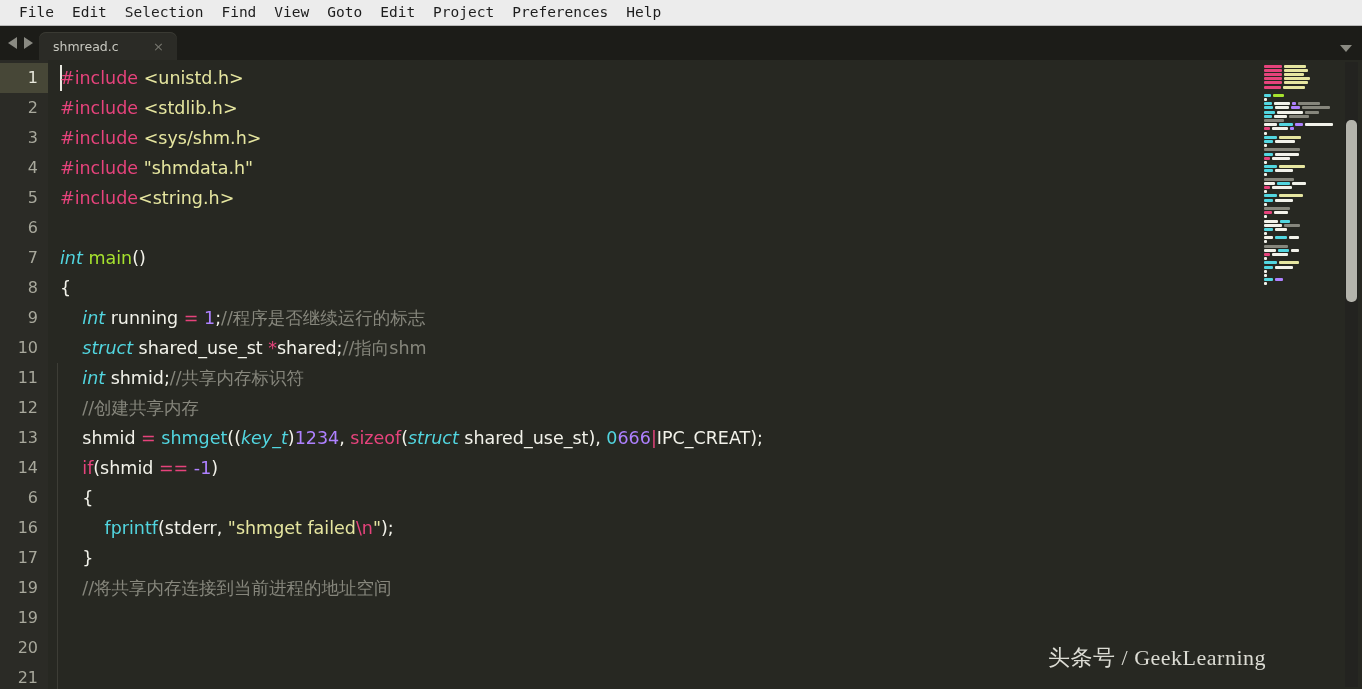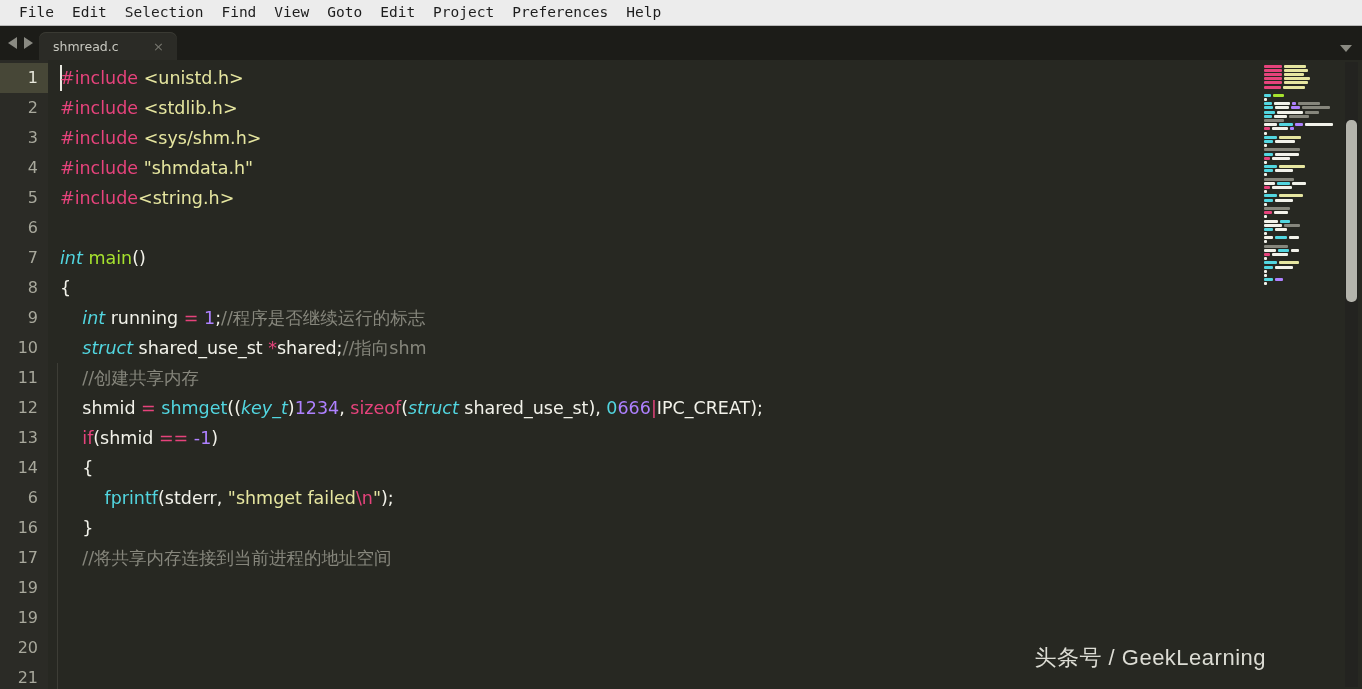--- a/index.html
+++ b/index.html
@@ -216,21 +216,21 @@
     background: #b4b4ac;
     border-radius: 5px;
     cursor: pointer;
   }
 
   
   #watermark {
     position: absolute;
     right: 96px;
     bottom: 16px;
-    font-family: Liberation Sans, sans-serif;
+    font-family: Liberation Serif, serif;
     font-size: 22px;
     color: #dcdcd4;
     white-space: nowrap;
     letter-spacing: 0.5px;
     text-align: center;
   }
 </style>
 </head>
 <body>
 
@@ -291,20 +291,21 @@
     <div class="code-line"><span class="t-pre">#include</span><span class="t-plain"> </span><span class="t-str">&lt;unistd.h&gt;</span></div>
         <div class="code-line"><span class="t-pre">#include</span><span class="t-plain"> </span><span class="t-str">&lt;stdlib.h&gt;</span></div>
         <div class="code-line"><span class="t-pre">#include</span><span class="t-plain"> </span><span class="t-str">&lt;sys/shm.h&gt;</span></div>
         <div class="code-line"><span class="t-pre">#include</span><span class="t-plain"> </span><span class="t-str">"shmdata.h"</span></div>
         <div class="code-line"><span class="t-pre">#include</span><span class="t-str">&lt;string.h&gt;</span></div>
         <div class="code-line">&nbsp;</div>
         <div class="code-line"><span class="t-kw">int</span><span class="t-plain"> </span><span class="t-fn">main</span><span class="t-plain">()</span></div>
         <div class="code-line"><span class="t-plain">{</span></div>
         <div class="code-line"><span class="t-plain">    </span><span class="t-kw">int</span><span class="t-plain"> running </span><span class="t-op">=</span><span class="t-plain"> </span><span class="t-num">1</span><span class="t-plain">;</span><span class="t-com">//程序是否继续运行的标志</span></div>
         <div class="code-line"><span class="t-plain">    </span><span class="t-kw">struct</span><span class="t-plain"> shared_use_st </span><span class="t-op">*</span><span class="t-plain">shared;</span><span class="t-com">//指向shm</span></div>
+        <div class="code-line"><span class="t-plain">    </span><span class="t-kw">int</span><span class="t-plain"> shmid;</span><span class="t-com">//共享内存标识符</span></div>
         <div class="code-line"><span class="t-plain">    </span><span class="t-com">//创建共享内存</span></div>
         <div class="code-line"><span class="t-plain">    </span><span class="t-plain">shmid </span><span class="t-op">=</span><span class="t-plain"> </span><span class="t-call">shmget</span><span class="t-plain">((</span><span class="t-kw">key_t</span><span class="t-plain">)</span><span class="t-num">1234</span><span class="t-plain">, </span><span class="t-op">sizeof</span><span class="t-plain">(</span><span class="t-kw">struct</span><span class="t-plain"> shared_use_st), </span><span class="t-num0">0</span><span class="t-num">666</span><span class="t-op">|</span><span class="t-plain">IPC_CREAT);</span></div>
         <div class="code-line"><span class="t-plain">    </span><span class="t-op">if</span><span class="t-plain">(shmid </span><span class="t-op">==</span><span class="t-plain"> </span><span class="t-num">-1</span><span class="t-plain">)</span></div>
         <div class="code-line"><span class="t-plain">    {</span></div>
         <div class="code-line"><span class="t-plain">        </span><span class="t-call">fprintf</span><span class="t-plain">(stderr, </span><span class="t-str">"shmget failed</span><span class="t-esc">\n</span><span class="t-str">"</span><span class="t-plain">);</span></div>
         <div class="code-line"><span class="t-plain">    }</span></div>
         <div class="code-line"><span class="t-plain">    </span><span class="t-com">//将共享内存连接到当前进程的地址空间</span></div>
       </div>
   </div>
 

